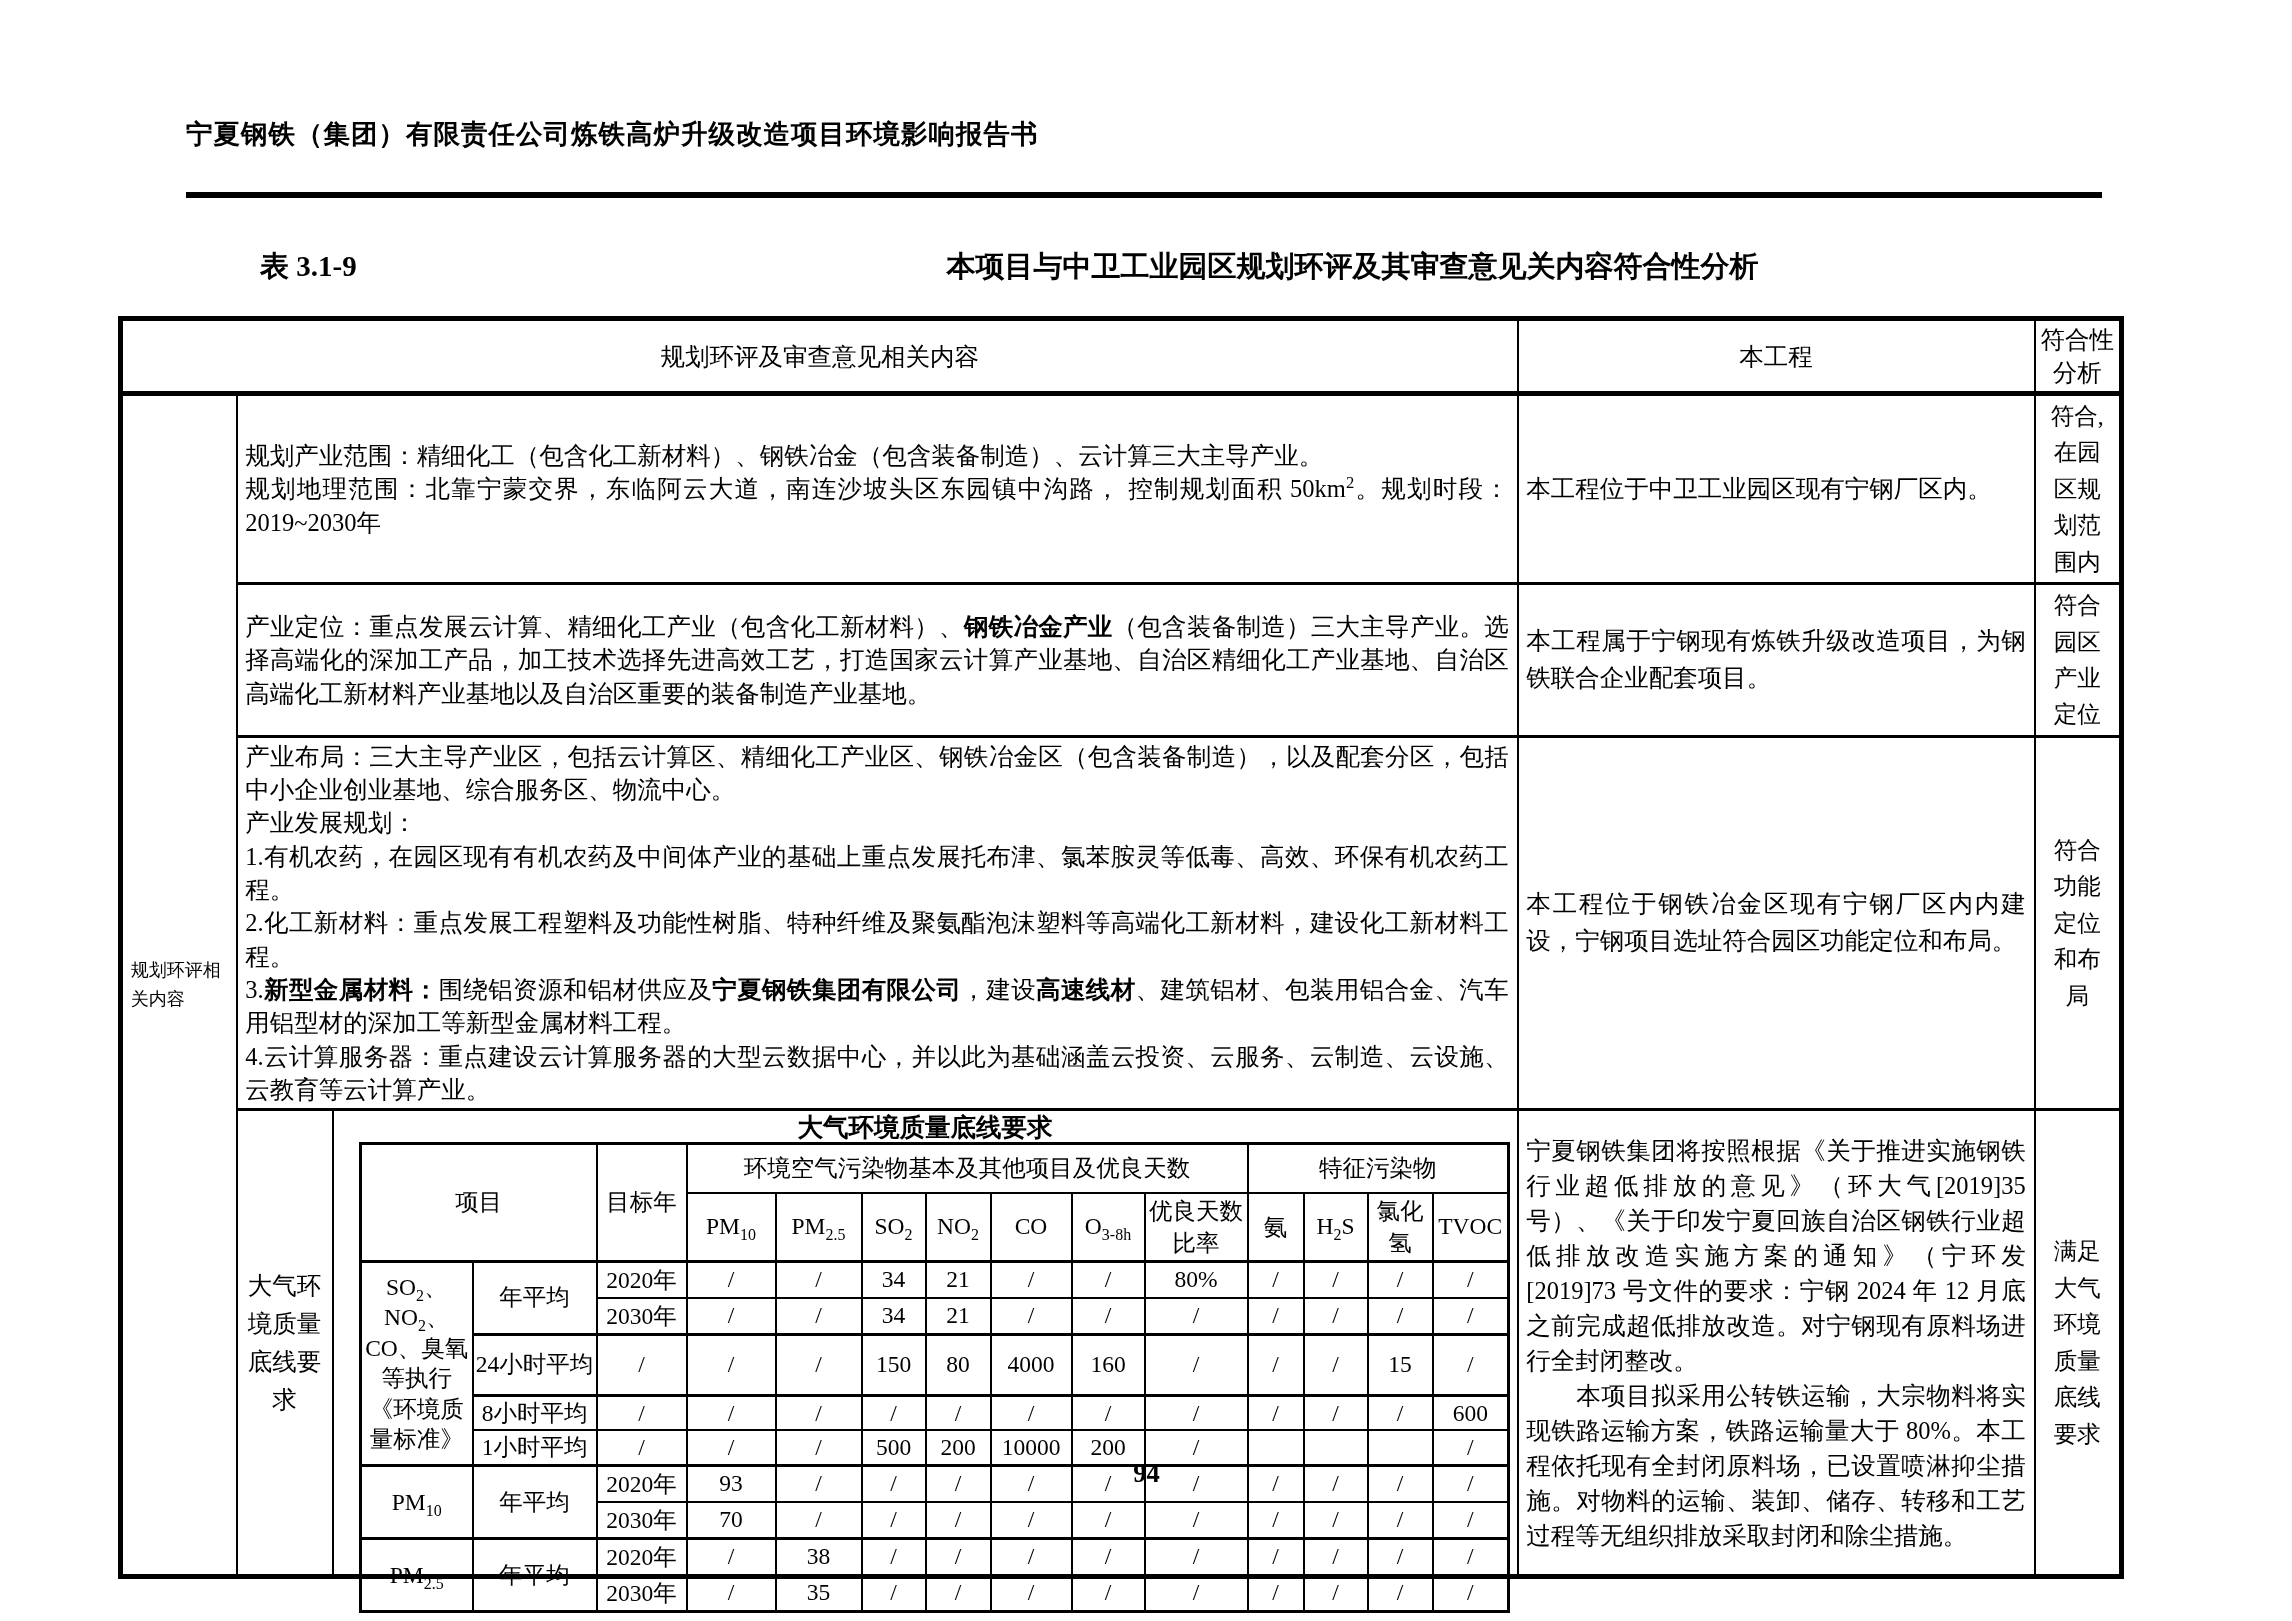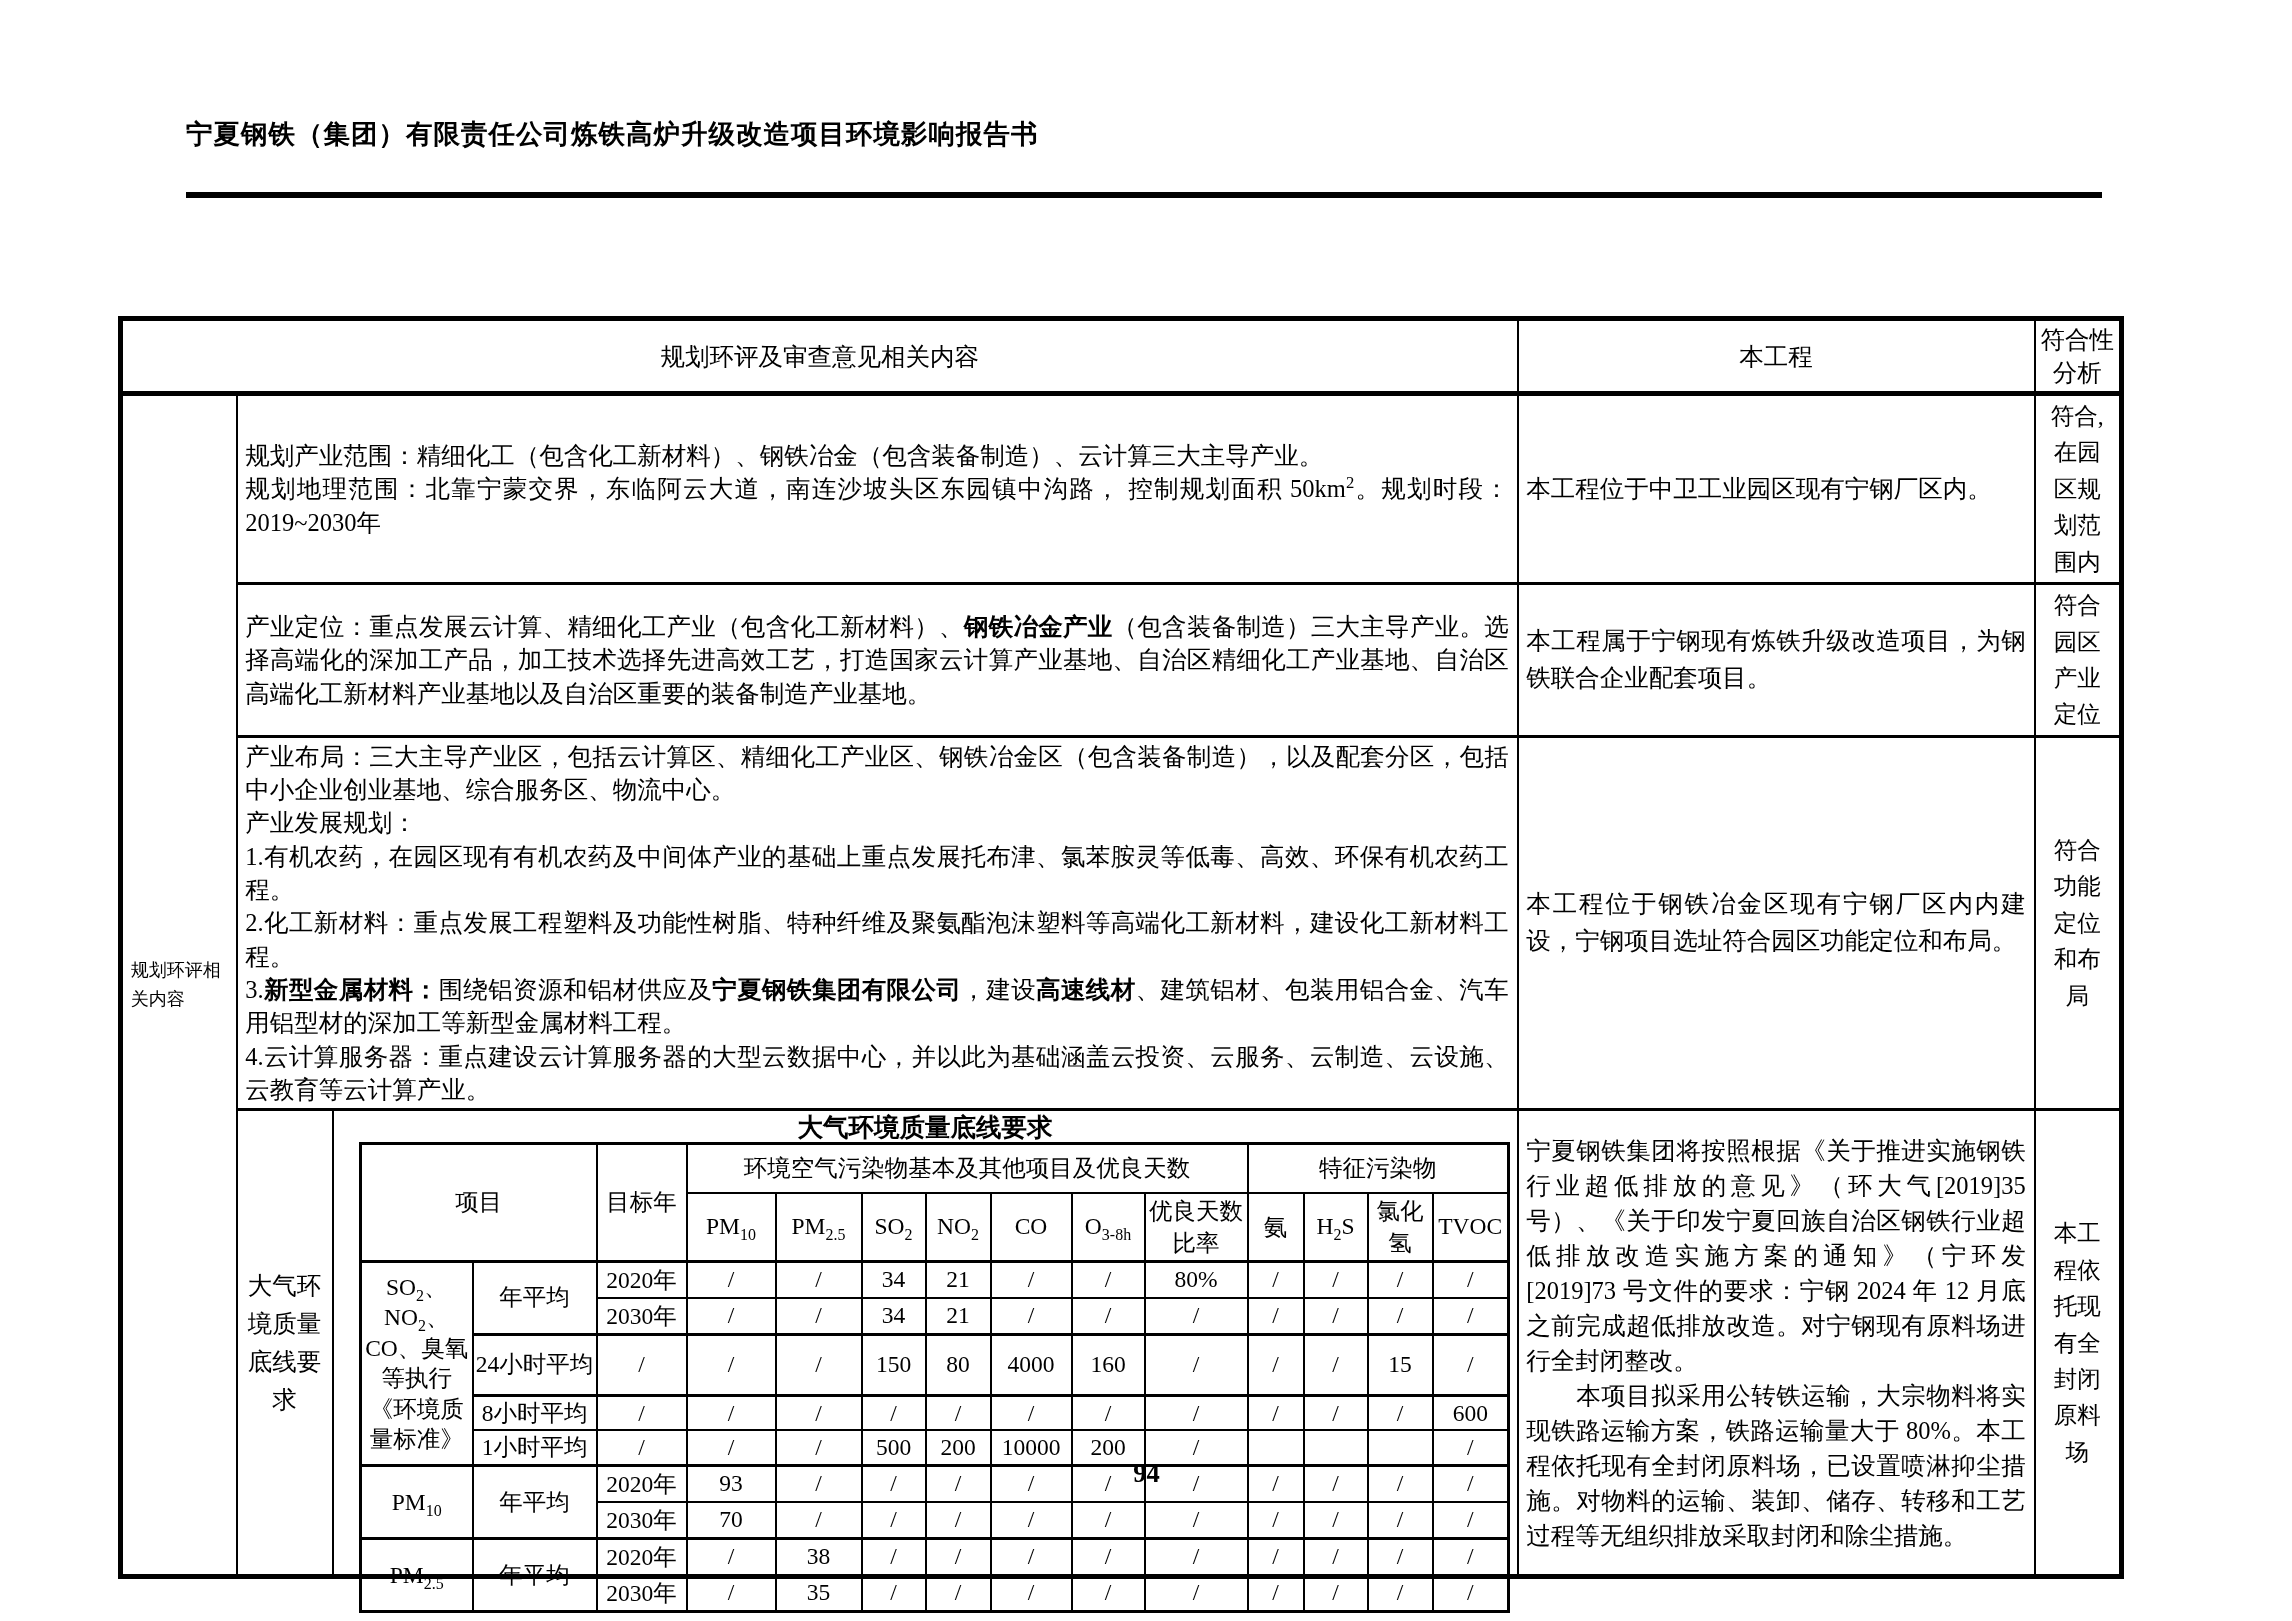--- a/index.html
+++ b/index.html
@@ -51,20 +51,24 @@
           font-size:26.5px;font-weight:bold;}
 </style>
 </head>
 <body>
 
 <div class="page">
 
   <div class="doc-header">宁夏钢铁（集团）有限责任公司炼铁高炉升级改造项目环境影响报告书</div>
   <div class="header-rule"></div>
 
+  <div class="caption">
+    <span class="table-label">表 3.1-9</span>
+    <span class="table-title">本项目与中卫工业园区规划环评及其审查意见关内容符合性分析</span>
+  </div>
 
   <table class="outer">
     <colgroup>
       <col style="width:116px">
         <col style="width:1281px">
         <col style="width:517px">
         <col style="width:87px">
     </colgroup>
     <tbody>
       <tr class="hdr h70">
@@ -308,20 +312,20 @@
                   </tr>
                 </tbody>
               </table>
             </div>
           </div>
         </td>
         <td class="project-cell air-project">
             <div class="rl"><span>宁夏钢铁集团将按照根据《关于推进实施钢铁行业超低排放的意见》（环大气[2019]35 号）、《关于印发宁夏回族自治区钢铁行业超低排放改造实施方案的通知》（宁环发[2019]73 号文件的要求：宁钢 2024 年 12 月底之前完成超低排放改造。对宁钢现有原料场进行全封闭整改。</span></div>
             <div class="rl"><span>　　本项目拟采用公转铁运输，大宗物料将实现铁路运输方案，铁路运输量大于 80%。本工程依托现有全封闭原料场，已设置喷淋抑尘措施。对物料的运输、装卸、储存、转移和工艺过程等无组织排放采取封闭和除尘措施。</span></div>
           </td>
-        <td class="analysis-cell">本工程依托现有全封闭原料场</td>
+        <td class="analysis-cell">满足大气环境质量底线要求</td>
       </tr>
     </tbody>
   </table>
 
   <div class="footer">94</div>
 </div>
 
 
 </body></html>

